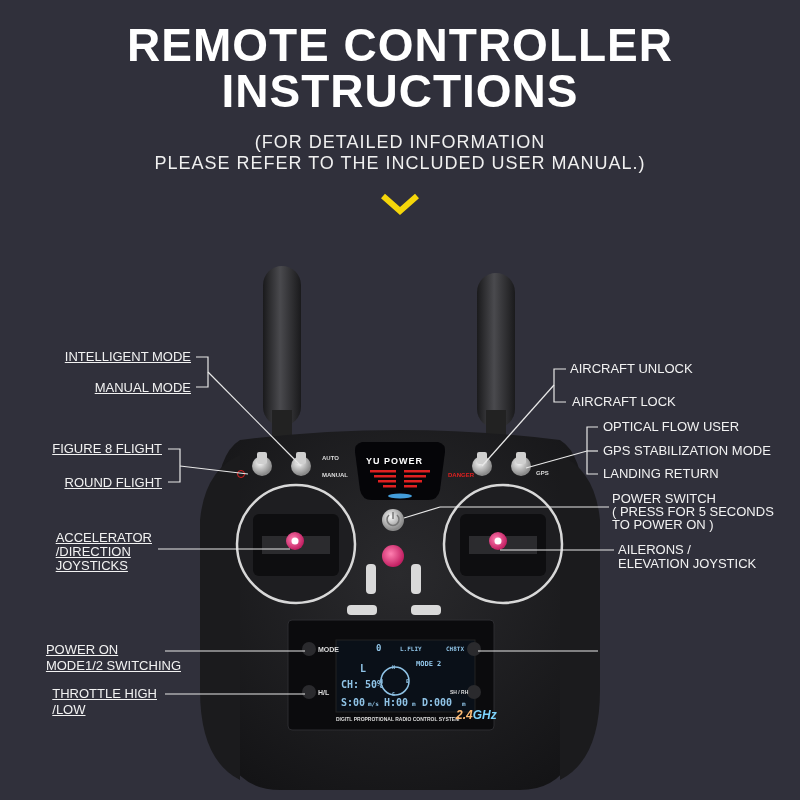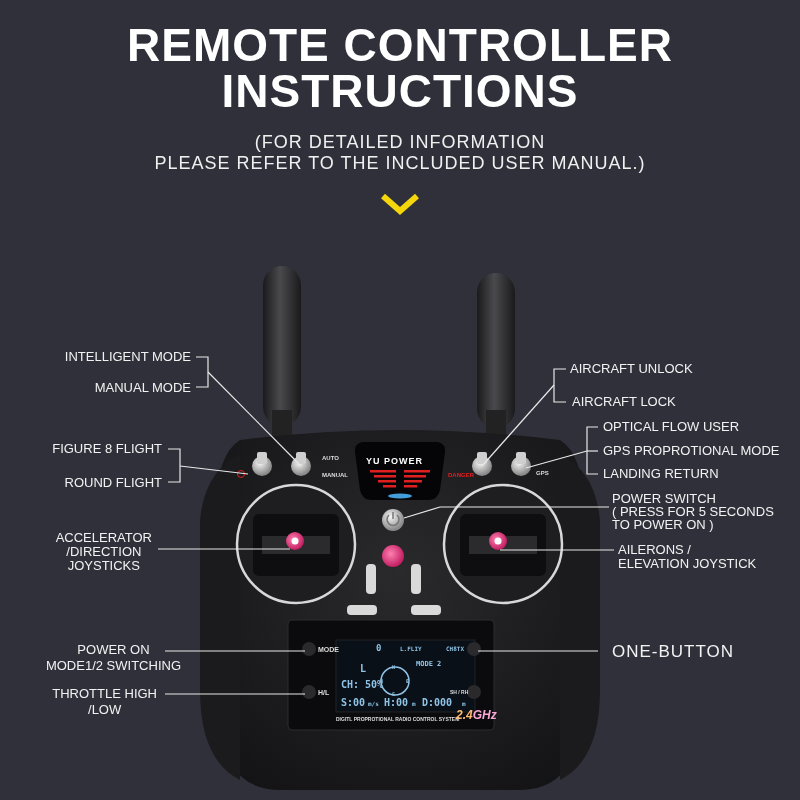--- a/index.html
+++ b/index.html
@@ -1,21 +1,21 @@
 <!DOCTYPE html>
 <html><head>
 <meta charset="utf-8">
 <style>
   html,body{margin:0;padding:0;}
   body{width:800px;height:800px;background:#30303b;position:relative;overflow:hidden;font-family:"Liberation Sans","DejaVu Sans",sans-serif;color:#fff;}
   .title{position:absolute;left:0;width:800px;text-align:center;font-weight:bold;font-size:46px;letter-spacing:1px;line-height:50px;color:#fff;}
   .subtitle{position:absolute;left:0;width:800px;text-align:center;font-size:18px;line-height:23px;letter-spacing:1px;color:#f0f0f0;}
   .chev{position:absolute;left:380px;top:193px;}
   .lbl{position:absolute;font-size:13px;line-height:16px;color:#f2f2f2;white-space:nowrap;}
-  .lbl.r{text-align:center;}
+  .lbl.r{text-align:left;text-decoration:underline;}
   .lbl.big{font-size:17px;line-height:21px;letter-spacing:1px;}
   svg.lines{position:absolute;left:0;top:0;}
   .ctl{position:absolute;}
   .brand{position:absolute;font-weight:bold;font-size:9px;color:#fff;letter-spacing:1px;}
   .small{position:absolute;font-size:6px;color:#ddd;font-weight:bold;}
   .lcd-text{position:absolute;font-family:"DejaVu Sans Mono","Liberation Mono",monospace;color:#8fc3e6;font-weight:bold;}
   .ghz{position:absolute;font-weight:bold;font-style:italic;font-size:12px;}
 </style>
 </head>
 <body>
@@ -134,21 +134,21 @@
 <div class="lcd-text" style="left:406px;top:678px;font-size:5px">E</div>
 <div class="lcd-text" style="left:380px;top:678px;font-size:5px">W</div>
 <div class="lcd-text" style="left:341px;top:697px;font-size:10px">S:00</div>
 <div class="lcd-text" style="left:368px;top:700px;font-size:6px">m/s</div>
 <div class="lcd-text" style="left:384px;top:697px;font-size:10px">H:00</div>
 <div class="lcd-text" style="left:412px;top:700px;font-size:6px">m</div>
 <div class="lcd-text" style="left:422px;top:697px;font-size:10px">D:000</div>
 <div class="lcd-text" style="left:462px;top:700px;font-size:6px">m</div>
 <div class="small" style="left:336px;top:716px;font-size:5px">DIGITL PROPROTIONAL RADIO CONTROL SYSTEM</div>
 <div class="ghz" style="left:456px;top:708px">
-  <span style="color:#fdba74">2.4</span><span style="color:#f9a8d4">GHz</span>
+  <span style="color:#fdba74">2.4</span><span style="color:#7dd3fc">GHz</span>
 </div>
 
 <svg class="lines" width="800" height="800" viewBox="0 0 800 800">
   <g stroke="#e8e8e8" stroke-width="1.2" fill="none">
 
     <polyline points="196,357 208,357 208,387 196,387"></polyline>
     <line x1="208" y1="372" x2="301" y2="466"></line>
 
     <polyline points="168,449 180,449 180,482 168,482"></polyline>
     <line x1="180" y1="466" x2="248" y2="474"></line>
@@ -189,26 +189,25 @@
   <div>MODE1/2 SWITCHING</div>
 </div>
 <div class="lbl r" style="right:643px;top:686px;line-height:16px">
   <div>THROTTLE HIGH</div>
   <div>/LOW</div>
 </div>
 
 <div class="lbl" style="left:570px;top:361px">AIRCRAFT UNLOCK</div>
 <div class="lbl" style="left:572px;top:394px">AIRCRAFT LOCK</div>
 <div class="lbl" style="left:603px;top:419px">OPTICAL FLOW USER</div>
-<div class="lbl" style="left:603px;top:443px">GPS PROPROTIONAL MODE</div>
+<div class="lbl" style="left:603px;top:443px">GPS STABILIZATION MODE</div>
 <div class="lbl" style="left:603px;top:466px">LANDING RETURN</div>
 <div class="lbl" style="left:612px;top:492px;line-height:13px">
   <div>POWER SWITCH</div>
   <div>( PRESS FOR 5 SECONDS</div>
   <div>TO POWER ON )</div>
 </div>
 <div class="lbl" style="left:618px;top:543px;line-height:14px">
   <div>AILERONS /</div>
   <div>ELEVATION JOYSTICK</div>
 </div>
 <div class="lbl big" style="left:612px;top:641px">
-  <div>ONE-BUTTON</div>
 </div>
 
 </body></html>

